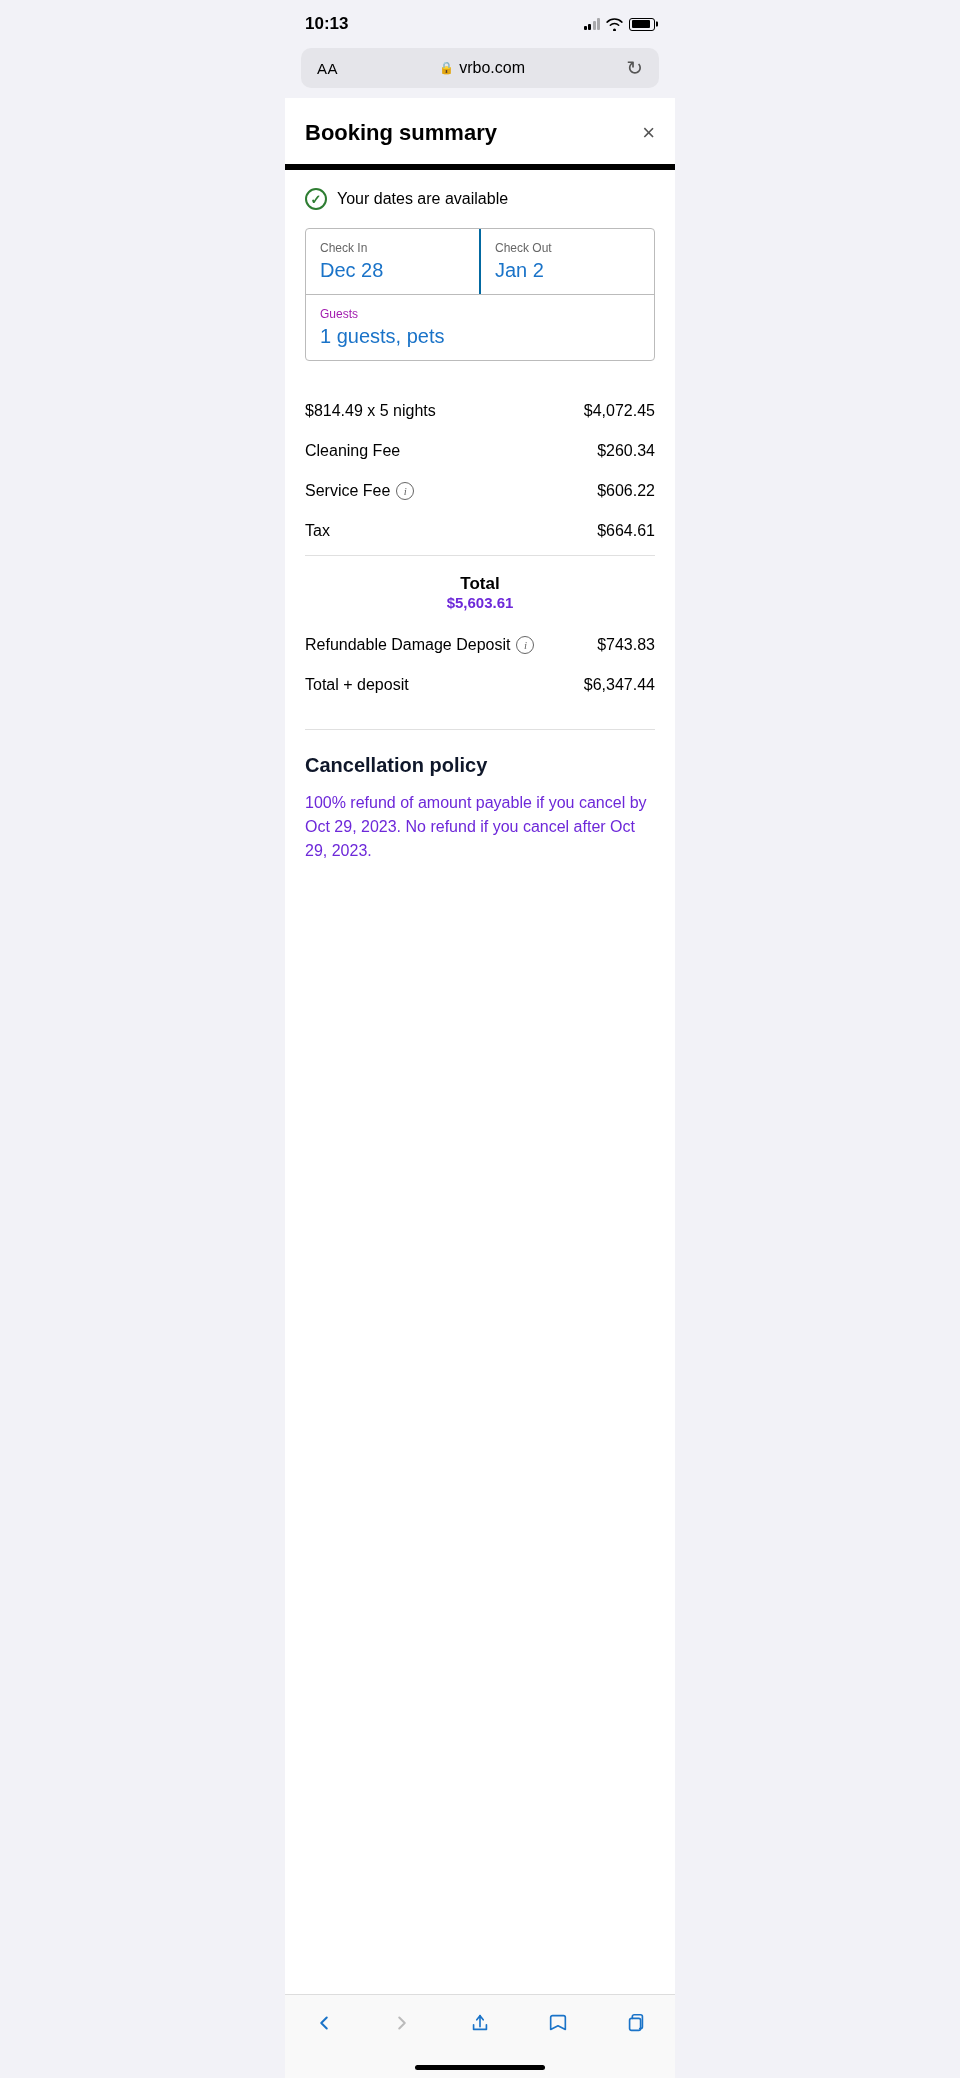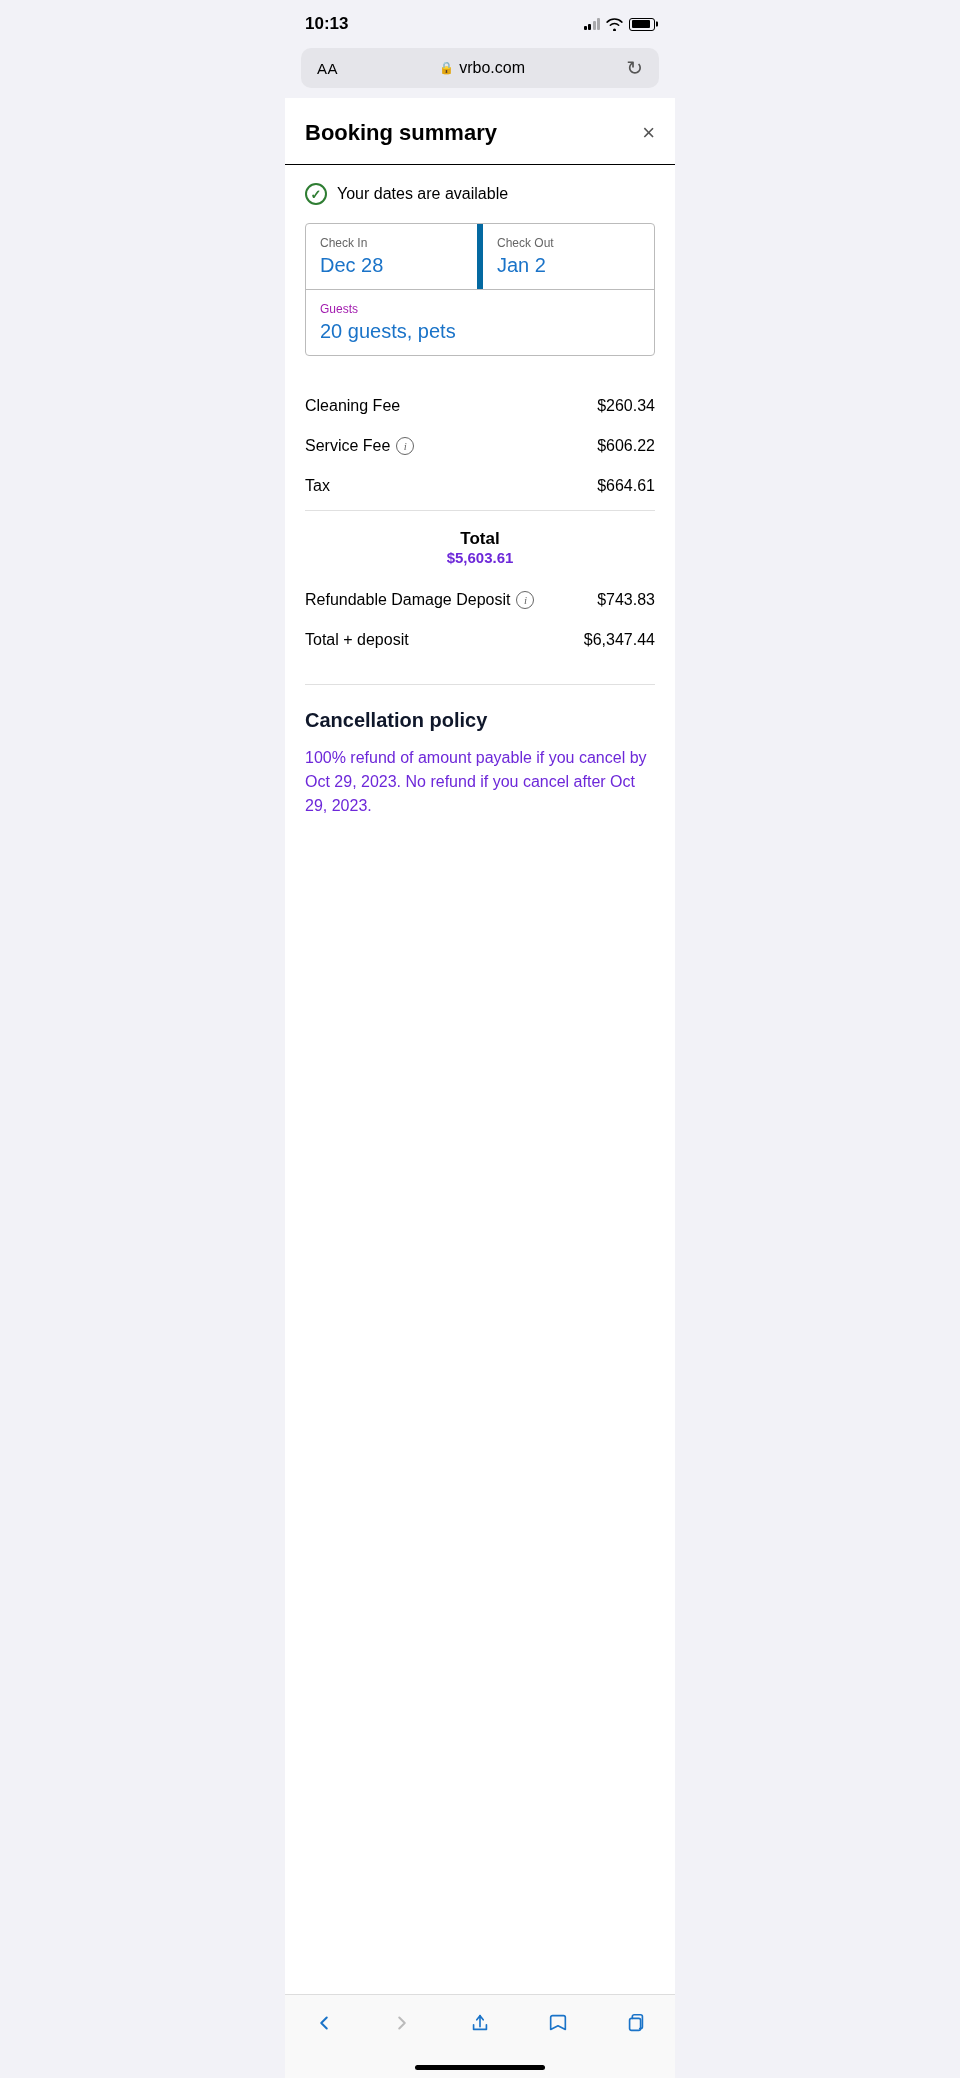--- a/index.html
+++ b/index.html
@@ -133,21 +133,21 @@
       flex: 1;
       padding: 0;
     }
 
     
     .booking-header {
       padding: 22px 20px 18px;
       display: flex;
       justify-content: space-between;
       align-items: flex-end;
-      border-bottom: 1px solid #000000;
+      border-bottom: 6px solid #000000;
     }
 
     .booking-title {
       font-size: 22px;
       font-weight: 700;
       color: #000;
     }
 
     .close-btn {
       font-size: 22px;
@@ -198,21 +198,21 @@
       border-bottom: 1px solid #bbb;
     }
 
     .date-cell {
       flex: 1;
       padding: 12px 14px;
       cursor: pointer;
     }
 
     .date-cell:first-child {
-      border-right: 6px solid #0369a1;
+      border-right: 2px solid #0369a1;
     }
 
     .date-label {
       font-size: 12px;
       color: #666;
       margin-bottom: 4px;
     }
 
     .date-value {
       font-size: 20px;
@@ -420,26 +420,30 @@
         <div class="date-label">Check In</div>
         <div class="date-value">Dec 28</div>
       </div>
       <div class="date-cell">
         <div class="date-label">Check Out</div>
         <div class="date-value">Jan 2</div>
       </div>
     </div>
     <div class="guest-cell">
       <div class="guest-label">Guests</div>
-      <div class="guest-value">20 guests, pets</div>
+      <div class="guest-value">1 guests, pets</div>
     </div>
   </div>
 
   <div class="price-section">
 
+    <div class="price-row">
+      <span class="price-label">$814.49 x 5 nights</span>
+      <span class="price-amount">$4,072.45</span>
+    </div>
 
     <div class="price-row">
       <span class="price-label">Cleaning Fee</span>
       <span class="price-amount">$260.34</span>
     </div>
 
     <div class="price-row">
       <span class="price-label">
         Service Fee
         <span class="info-circle">i</span>

